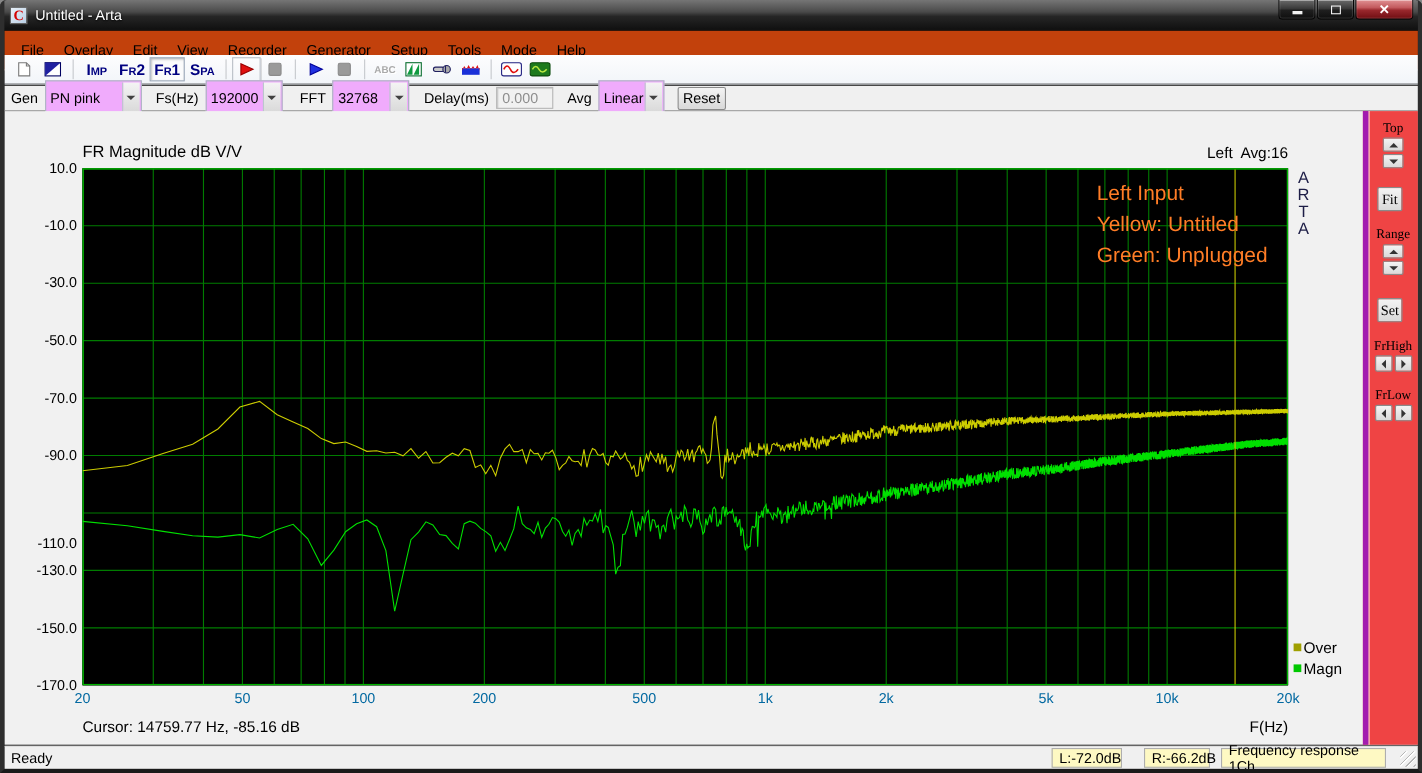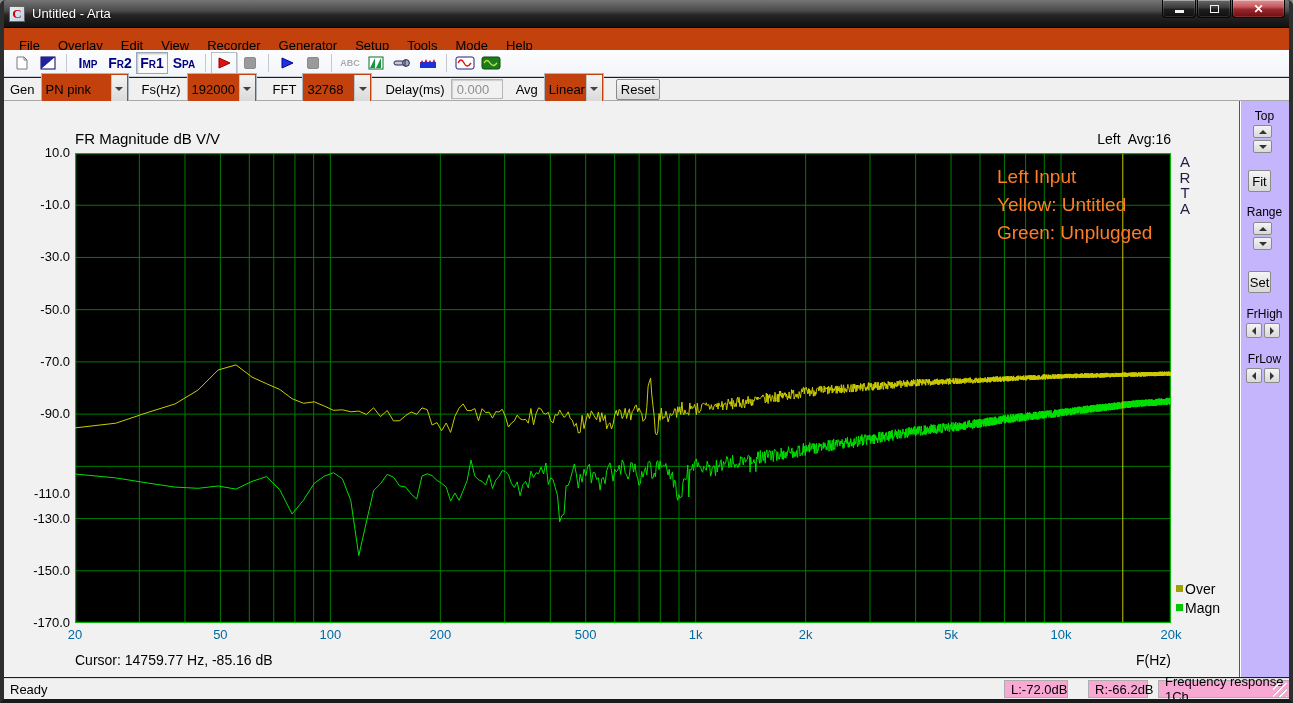--- a/index.html
+++ b/index.html
@@ -43,21 +43,21 @@
   .tb-btn.raised { border:1px solid #b9bec6; box-shadow:1px 1px 0 rgba(0,0,0,.15); }
   .tb-btn.disabled { color:#9a9a9a; }
   .tb-sep { width:1px; height:18px; background:#c5c8cc; margin:0 5px; }
   .icon-stop { width:12px; height:12px; background:#9a9a9a; border:1px solid #8b8b8b; border-radius:2px; }
   .abc-txt { font-size:9px; font-weight:bold; color:#aaa; text-shadow:1px 1px 0 #fff; }
 
   
   #controlbar { position:absolute; left:4px; right:4px; top:78px; height:23px; background:#f0f0f0;
     border-bottom:1px solid #a8a8a8; display:flex; align-items:center; font-size:13px; color:#000; }
   .ctl-label { margin:0 6px; }
-  .combo { height:32px; background:#c2410c; border:1px solid #aab6c0; display:flex; align-items:center; position:relative; padding-left:4px; font-size:13px; }
+  .combo { height:32px; background:#f0abfc; border:1px solid #aab6c0; display:flex; align-items:center; position:relative; padding-left:4px; font-size:13px; }
   .combo .arrow-box { position:absolute; right:1px; top:1px; bottom:1px; width:16px;
     background:linear-gradient(180deg,#f4f4f4,#d8d8d8); border-left:1px solid #bcc6ce; display:flex; align-items:center; justify-content:center; }
   .arrow-down { width:0; height:0; border-left:4px solid transparent; border-right:4px solid transparent; border-top:4px solid #404040; }
   .edit-disabled { height:20px; width:52px; background:#f1f1f1; border:1px solid #b6b6b6; box-shadow:inset 1px 1px 1px rgba(0,0,0,.15);
     color:#8e8e8e; font-size:13px; display:flex; align-items:center; padding-left:5px; }
   .win-btn { background:linear-gradient(180deg,#f4f4f4,#d9d9d9); border:1px solid #8a8a8a; border-radius:2px;
     font-size:13px; color:#000; display:flex; align-items:center; justify-content:center; }
   #reset-btn { width:44px; height:21px; margin-left:12px; }
 
   
@@ -70,39 +70,39 @@
   #annotation { position:absolute; left:993px; top:62px; font-size:19px; line-height:28px; }
   #legend { position:absolute; left:1172px; top:478px; font-size:14px; color:#000; }
   .legend-row { display:flex; align-items:center; height:19px; }
   .legend-swatch { width:7px; height:7px; margin-right:2px; }
   #x-ticks .x-tick-label { position:absolute; width:40px; text-align:center; font-size:13px; color:#0369a1; top:526px; }
   #y-ticks .y-tick-label { position:absolute; width:64px; text-align:right; font-size:13px; color:#000; left:2px; }
   #cursor-readout { position:absolute; left:71px; top:551px; font-size:14px; color:#000; }
   #fhz-label { position:absolute; left:1067px; width:100px; top:551px; text-align:right; font-size:14px; color:#000; }
 
   
-  #right-panel { position:absolute; left:1235px; top:0; width:50px; height:576px; background:#c4b5fd;
-    border-left:1px solid #a21caf; box-shadow:inset 1px 0 0 #fff; font-size:12px; color:#000; }
+  #right-panel { position:absolute; left:1235px; top:0; width:50px; height:576px; background:#ef4444;
+    border-left:5px solid #a21caf; box-shadow:inset 1px 0 0 #fff; font-size:12px; color:#000;font-family:Liberation Serif, serif; }
   .rp-label { position:absolute; width:100%; text-align:center; }
   .spin-v { position:absolute; left:13px; width:19px; }
   .spin-v .win-btn { width:19px; height:13px; }
   .tri-up { width:0;height:0;border-left:4px solid transparent;border-right:4px solid transparent;border-bottom:4px solid #333; }
   .tri-down { width:0;height:0;border-left:4px solid transparent;border-right:4px solid transparent;border-top:4px solid #333; }
   .tri-left { width:0;height:0;border-top:4px solid transparent;border-bottom:4px solid transparent;border-right:4px solid #333; }
   .tri-right { width:0;height:0;border-top:4px solid transparent;border-bottom:4px solid transparent;border-left:4px solid #333; }
   .pair-h { position:absolute; left:6px; display:flex; }
   .pair-h .win-btn { width:16px; height:15px; margin-right:2px; }
   .rp-btn { position:absolute; left:8px; width:23px; height:22px; }
 
   
   #statusbar { position:absolute; left:4px; right:4px; top:678px; height:21px; background:#f0f0f0;
     border-top:1px solid #dcdcdc; font-size:13px; color:#000; }
   #status-ready { position:absolute; left:6px; top:3px; }
-  .status-pane { position:absolute; top:1px; height:18px; border:1px solid #aeaeae; background:#f9a8d4;
-    display:flex; align-items:center; padding:0 6px;margin-left:48px; }
+  .status-pane { position:absolute; top:1px; height:18px; border:1px solid #aeaeae; background:#fef9c3;
+    display:flex; align-items:center; padding:0 6px; }
   #pane-left { left:952px; width:64px; }
   #pane-right { left:1036px; width:60px; }
   #pane-mode { left:1106px; width:150px; }
   #resize-grip { position:absolute; right:2px; top:4px; width:14px; height:14px;
     background:repeating-linear-gradient(135deg, transparent 0 3px, #b5b5b5 3px 4px, #fff 4px 5px); }
 
   
   #win-border { position:absolute; left:0; top:0; width:100%; height:100%; pointer-events:none;
     border-left:4px solid #2e2e2e; border-right:4px solid #2e2e2e; border-bottom:4px solid #1a1a1a; }
 </style>

